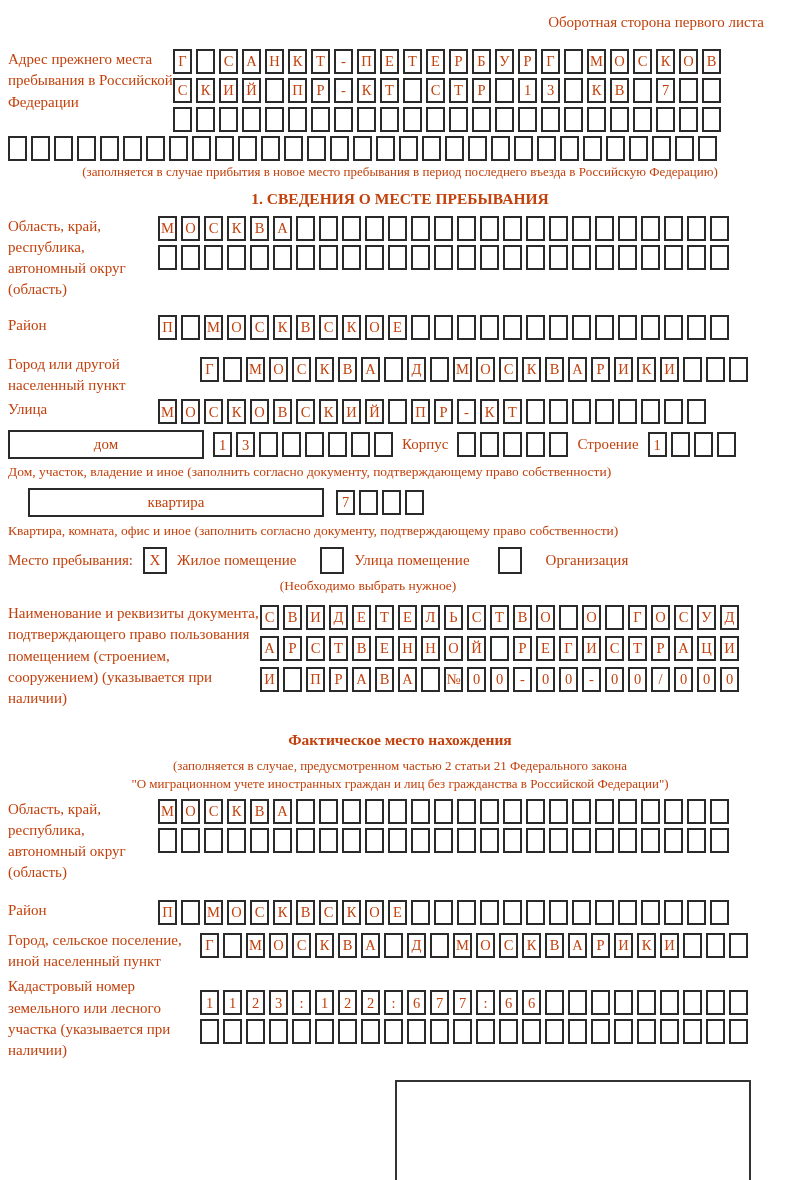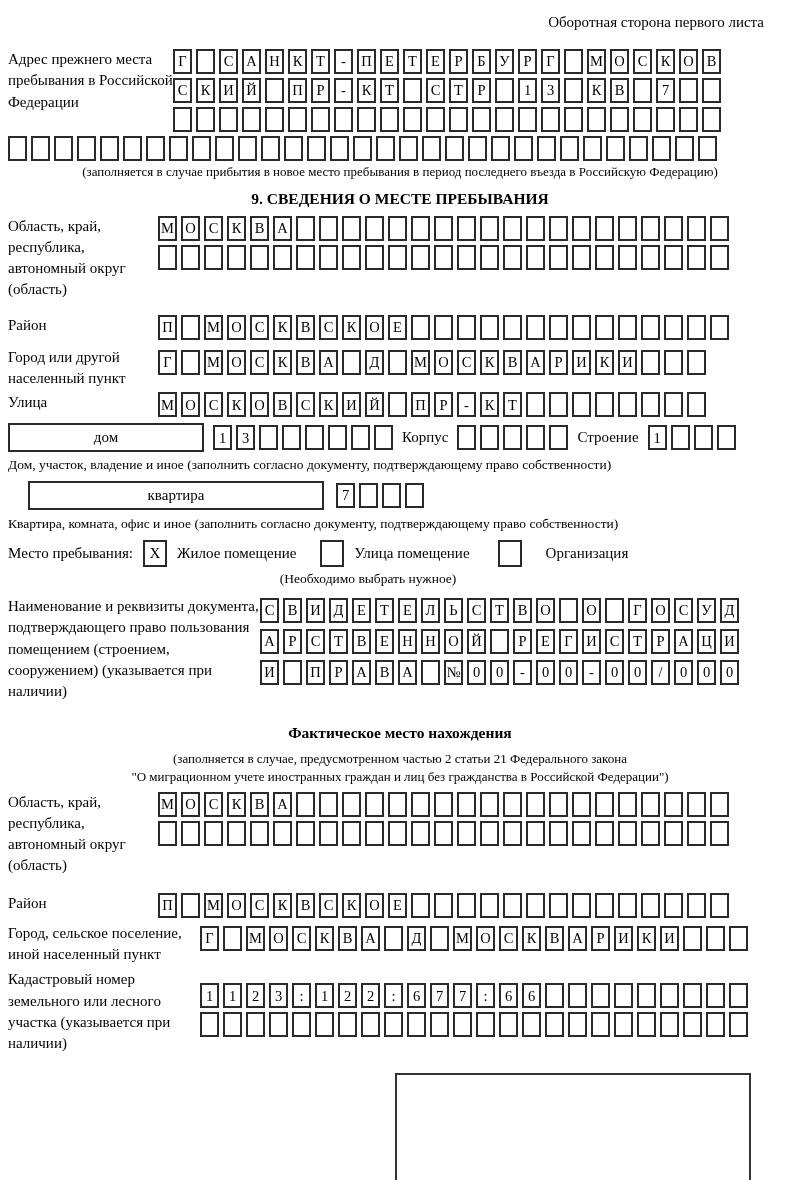--- a/index.html
+++ b/index.html
@@ -2,21 +2,21 @@
 <html><head>
 <meta charset="utf-8">
 <style>
   * { margin:0; padding:0; box-sizing:border-box; }
   html,body { background:#fff; }
   .page {
     position:relative;
     width:800px; height:1180px;
     margin:0 auto;
     background:#fff;
-    color:#000000;
+    color:#c2410c;
     font-family:"Liberation Serif", serif;
     overflow:hidden;
     padding:14px 8px 0 8px;
   }
   .hdr-note { text-align:right; font-size:15px; padding-right:28px; margin-bottom:18px; }
 
   .frow { display:flex; align-items:flex-start; }
   .flabel { font-size:15px; line-height:1.42; }
   .boxcol { display:flex; flex-direction:column; gap:4px; }
   .boxrow { display:flex; gap:4px; }
@@ -174,21 +174,21 @@
       <span class="cell"></span>
       <span class="cell"></span>
       <span class="cell"></span>
       <span class="cell"></span>
       <span class="cell"></span>
       <span class="cell"></span>
       <span class="cell"></span>
     </div>
   <div class="caption center" style="margin-top:2px;">(заполняется в случае прибытия в новое место пребывания в период последнего въезда в Российскую Федерацию)</div>
 
-  <div class="bold-title" style="margin-top:9px; margin-bottom:8px;">9. СВЕДЕНИЯ О МЕСТЕ ПРЕБЫВАНИЯ</div>
+  <div class="bold-title" style="margin-top:9px; margin-bottom:8px;">1. СВЕДЕНИЯ О МЕСТЕ ПРЕБЫВАНИЯ</div>
 
   <div class="frow">
     <div class="flabel lbl-150">Область, край, республика, автономный округ (область)</div>
     <div class="boxcol">
       <div class="boxrow">
           <span class="cell">М</span>
           <span class="cell">О</span>
           <span class="cell">С</span>
           <span class="cell">К</span>
           <span class="cell">В</span>
@@ -267,21 +267,21 @@
         <span class="cell"></span>
         <span class="cell"></span>
         <span class="cell"></span>
         <span class="cell"></span>
         <span class="cell"></span>
         <span class="cell"></span>
         <span class="cell"></span>
       </div>
   </div>
 
-  <div class="frow" style="margin-top:7px;">
+  <div class="frow" style="margin-top:14px;gap:42px;">
     <div class="flabel lbl-150">Город или другой населенный пункт</div>
     <div class="boxrow" style="margin-top:3px;">
         <span class="cell">Г</span>
         <span class="cell"></span>
         <span class="cell">М</span>
         <span class="cell">О</span>
         <span class="cell">С</span>
         <span class="cell">К</span>
         <span class="cell">В</span>
         <span class="cell">А</span>

